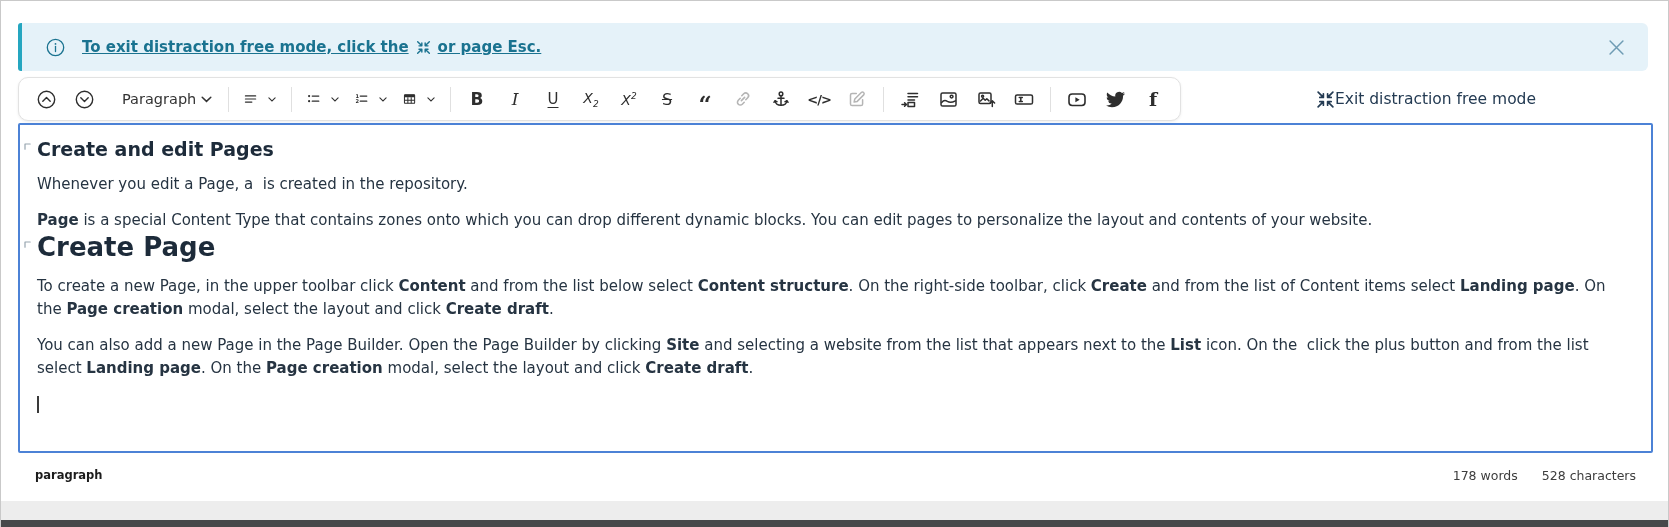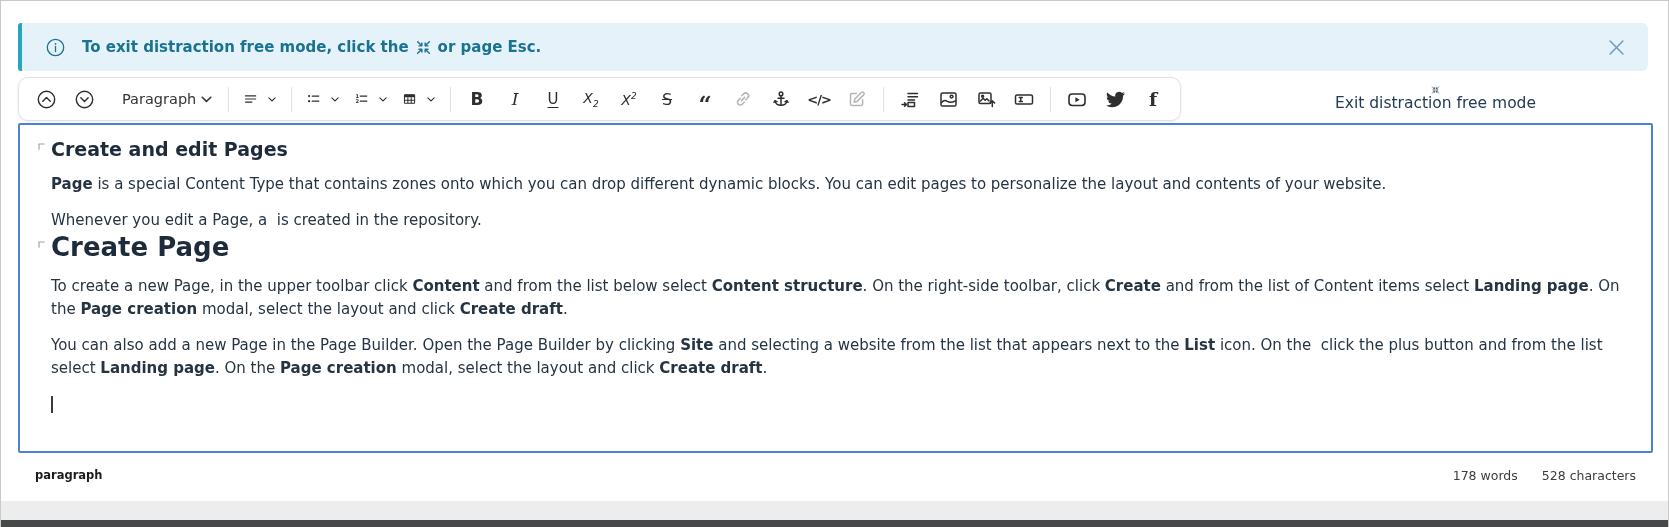--- a/index.html
+++ b/index.html
@@ -6,21 +6,21 @@
   html,body { width:1669px; height:527px; }
   body { font-family:"DejaVu Sans","Liberation Sans",sans-serif; background:#fff; position:relative; overflow:hidden; }
   .page { position:absolute; inset:0; background:#fff; border:1px solid #c9c9c9; }
 
   
   .banner { position:absolute; left:17px; top:22px; width:1630px; height:48px;
     background:#e5f2f9; border-left:4px solid #25a6c0; border-radius:3px 6px 6px 3px;
     display:flex; align-items:center; }
   .banner .info { margin-left:24px; display:flex; }
   .banner .msg { margin-left:17px; font-size:15px; font-weight:600; color:#1a7390;
-    display:flex; align-items:center; gap:7px; }
+    display:flex; align-items:center; gap:7px;text-decoration:underline; }
   .banner .close { margin-left:auto; margin-right:24px; background:none; border:none;
     cursor:pointer; display:flex; color:#6f9cb4; }
 
   
   .toolbar { position:absolute; left:17px; top:76px; width:1163px; height:44px;
     background:#fff; border:1px solid #e2e2e2; border-radius:10px;
     box-shadow:0 1px 3px rgba(0,0,0,.07);
     display:flex; align-items:center; padding:0 9px; gap:2px; }
   .tbtn { height:34px; min-width:36px; border:none; background:none; cursor:pointer;
     display:flex; align-items:center; justify-content:center; border-radius:5px;
@@ -38,25 +38,25 @@
   .glyph-x sub,.glyph-x sup { font-size:9px; }
   .glyph-q { font-family:"DejaVu Serif",serif; font-weight:700; font-size:23px; line-height:10px; padding-top:9px; }
   .glyph-c { font-size:13px; font-weight:600; letter-spacing:-1px; }
   .glyph-f { font-family:"DejaVu Serif",serif; font-weight:700; font-size:19px; }
   svg.ic { display:block; }
   .numtext { font-size:7px; font-weight:700; fill:#2e2e2e; stroke:none; font-family:"DejaVu Sans",sans-serif; }
 
   
   .exit-btn { position:absolute; top:85px; right:132px; height:26px; background:none; border:none;
     cursor:pointer; display:flex; align-items:center; color:#243b53;
-    font-size:15.5px; font-family:inherit;flex-direction:column; }
+    font-size:15.5px; font-family:inherit; }
 
   
   .editor { position:absolute; left:17px; top:122px; width:1635px; height:330px;
-    background:#fff; border:2px solid #4c82d6; border-radius:2px; padding:1px 31px 0;
+    background:#fff; border:2px solid #4c82d6; border-radius:2px; padding:1px 17px 0;
     color:#263442; overflow:hidden; }
   .editor h3 { position:relative; font-size:19px; font-weight:700; color:#1d2b3a; margin-top:12px; }
   .editor h2 { position:relative; font-size:26px; font-weight:700; color:#1d2b3a; }
   .editor p { font-size:15px; line-height:23px; margin-top:13px; white-space:pre-wrap; }
   .editor p strong { font-weight:700; }
   .hmark { position:absolute; left:-13px; top:5px; color:#97a5b0; }
   .editor h2 .hmark { top:9px; }
   .caret { display:inline-block; width:1.5px; height:17px; background:#3a3a3a; vertical-align:text-bottom; }
 
   
@@ -260,22 +260,22 @@
     <span>Exit distraction free mode</span>
   </button>
 
   <div class="editor">
     <h3>
       <svg class="hmark" width="8" height="8" viewBox="0 0 8 8" fill="none" stroke="currentColor" stroke-width="1.2" stroke-linecap="round">
           <path d="M1 1 h5.2 M1 1 v5.2"></path>
         </svg>
       <span>Create and edit Pages</span>
     </h3>
+    <p><span>Whenever you edit a Page, a  is created in the repository.</span></p>
     <p><strong>Page</strong><span> is a special Content Type that contains zones onto which you can drop different dynamic blocks. You can edit pages to personalize the layout and contents of your website.</span></p>
-    <p><span>Whenever you edit a Page, a  is created in the repository.</span></p>
     <h2>
       <svg class="hmark" width="8" height="8" viewBox="0 0 8 8" fill="none" stroke="currentColor" stroke-width="1.2" stroke-linecap="round">
           <path d="M1 1 h5.2 M1 1 v5.2"></path>
         </svg>
       <span>Create Page</span>
     </h2>
     <p><span>To create a new Page, in the upper toolbar click </span><strong>Content</strong><span> and from the list below select </span><strong>Content structure</strong><span>. On the right-side toolbar, click </span><strong>Create</strong><span> and from the list of Content items select </span><strong>Landing page</strong><span>. On the </span><strong>Page creation</strong><span> modal, select the layout and click </span><strong>Create draft</strong><span>.</span></p>
     <p><span>You can also add a new Page in the Page Builder. Open the Page Builder by clicking </span><strong>Site</strong><span> and selecting a website from the list that appears next to the </span><strong>List</strong><span> icon. On the  click the plus button and from the list select </span><strong>Landing page</strong><span>. On the </span><strong>Page creation</strong><span> modal, select the layout and click </span><strong>Create draft</strong><span>.</span></p>
     <p><span class="caret"></span></p>
   </div>

